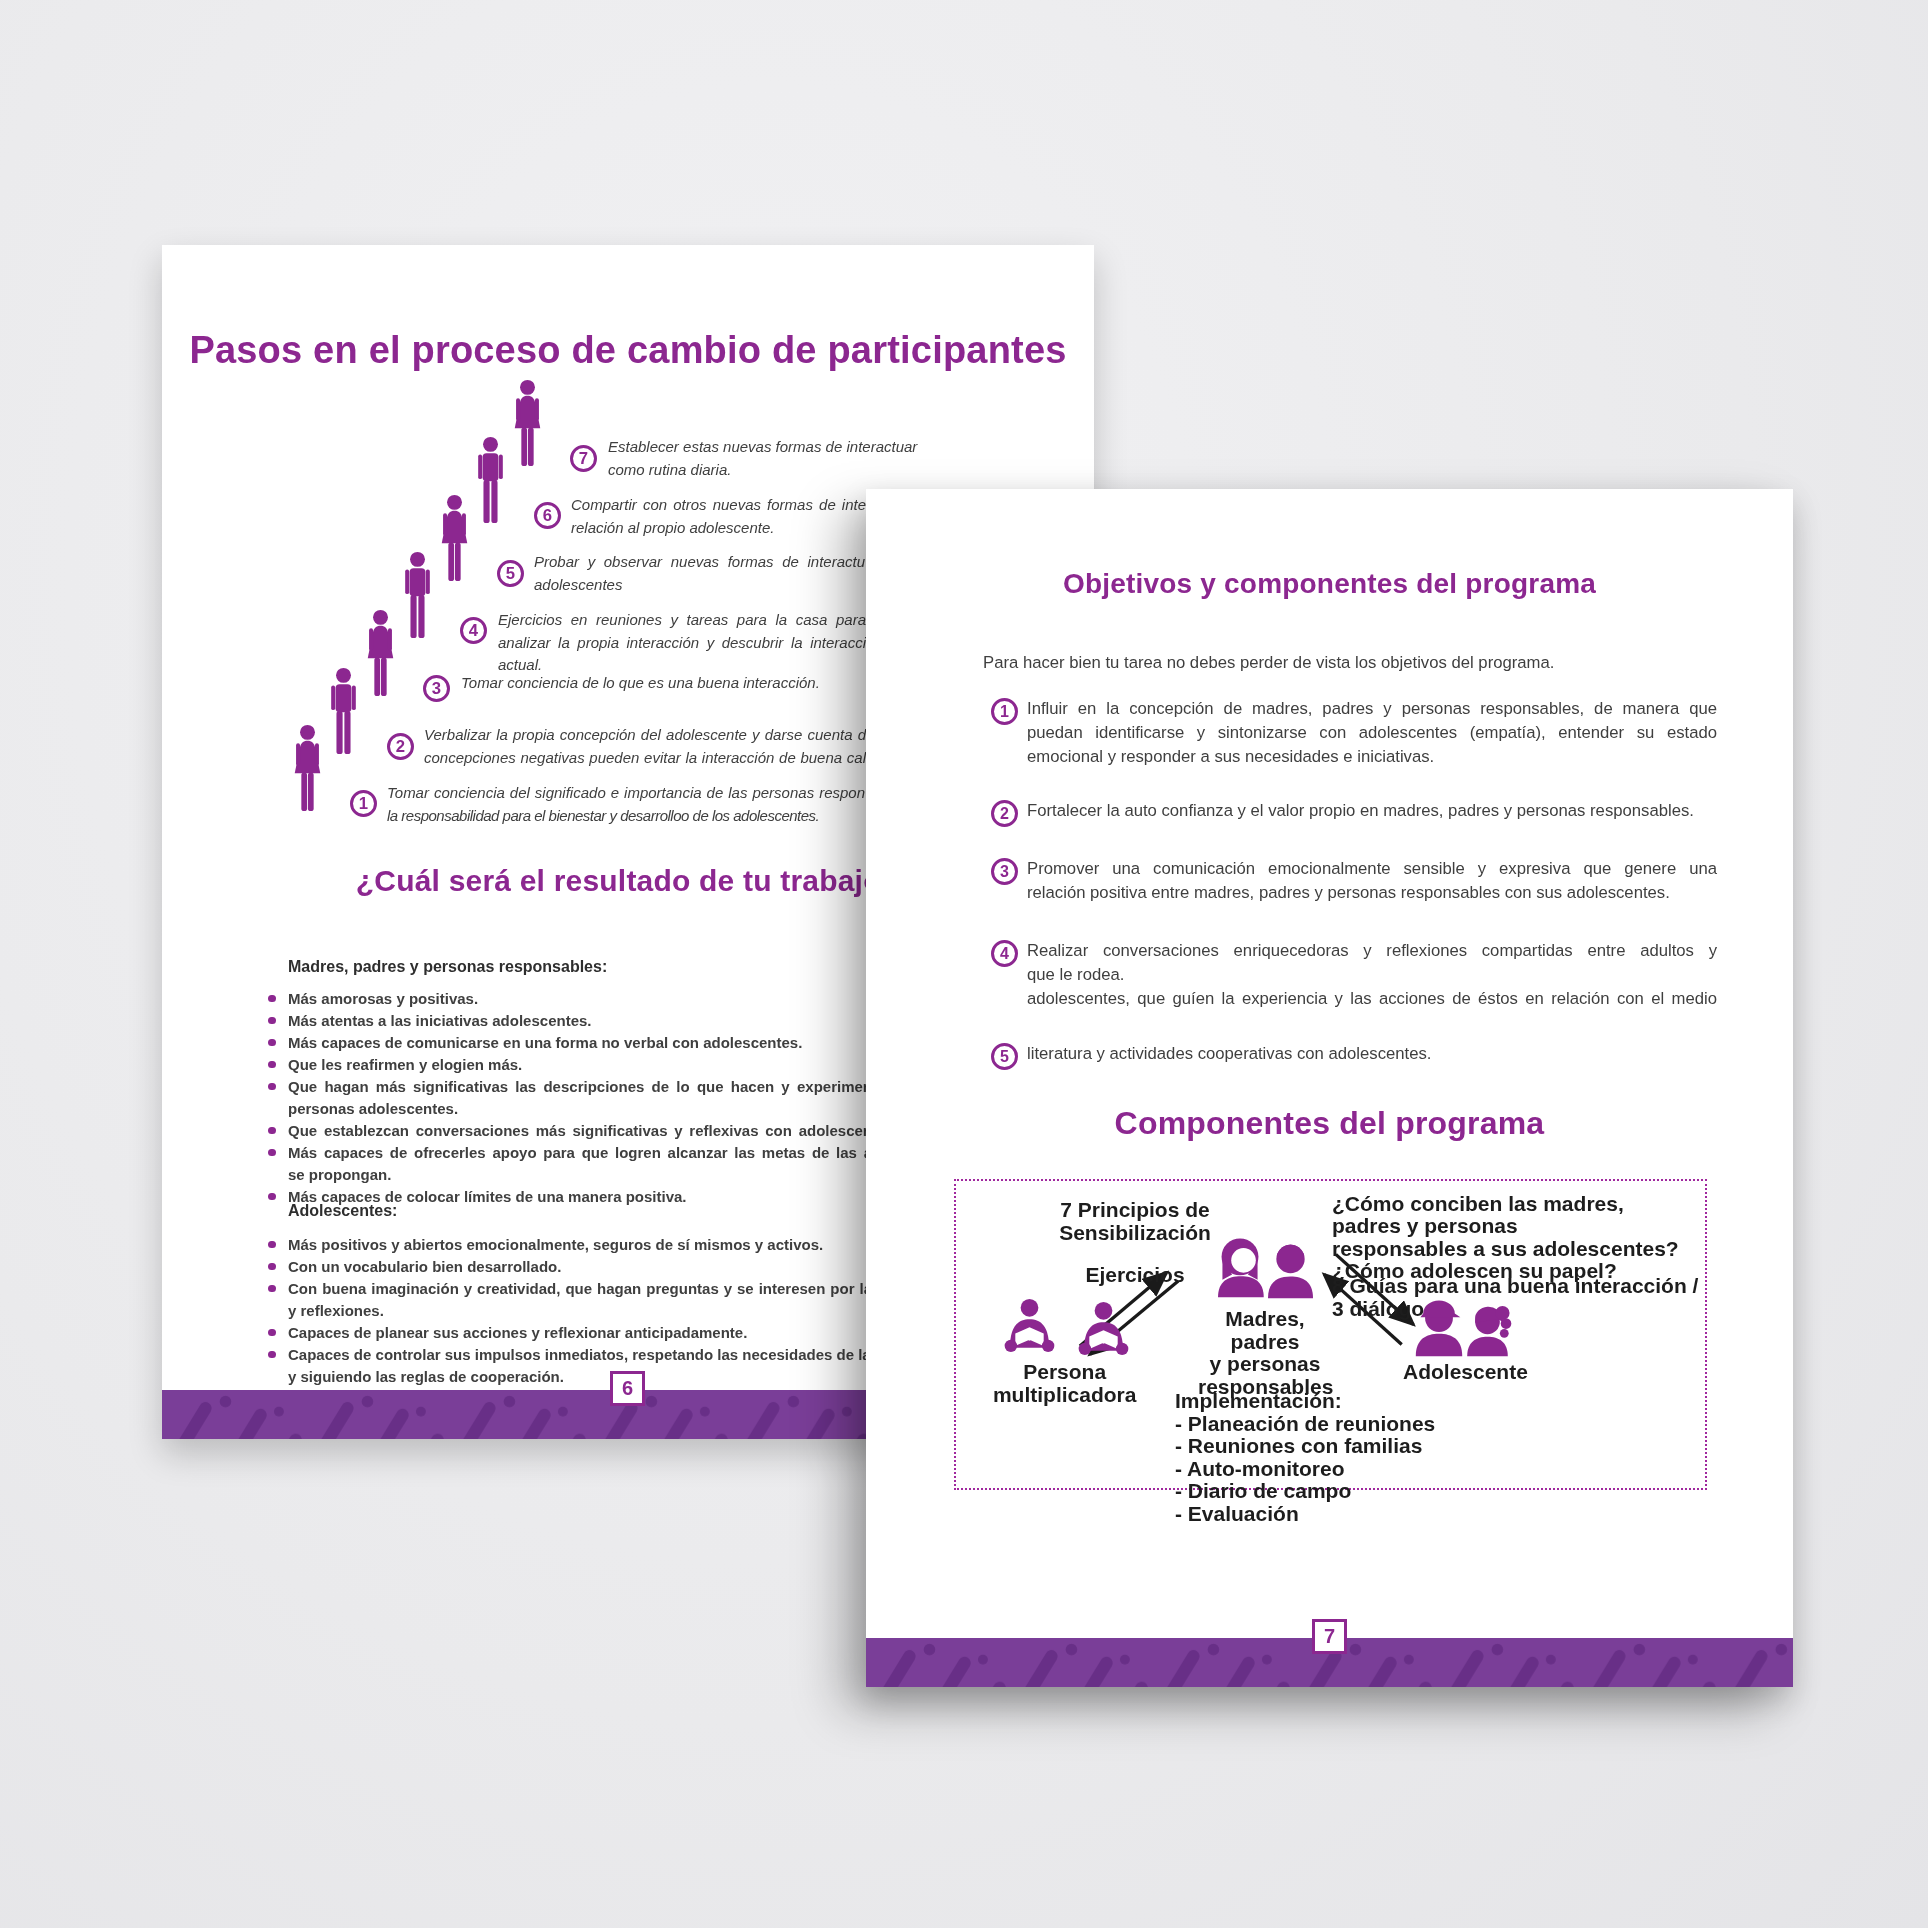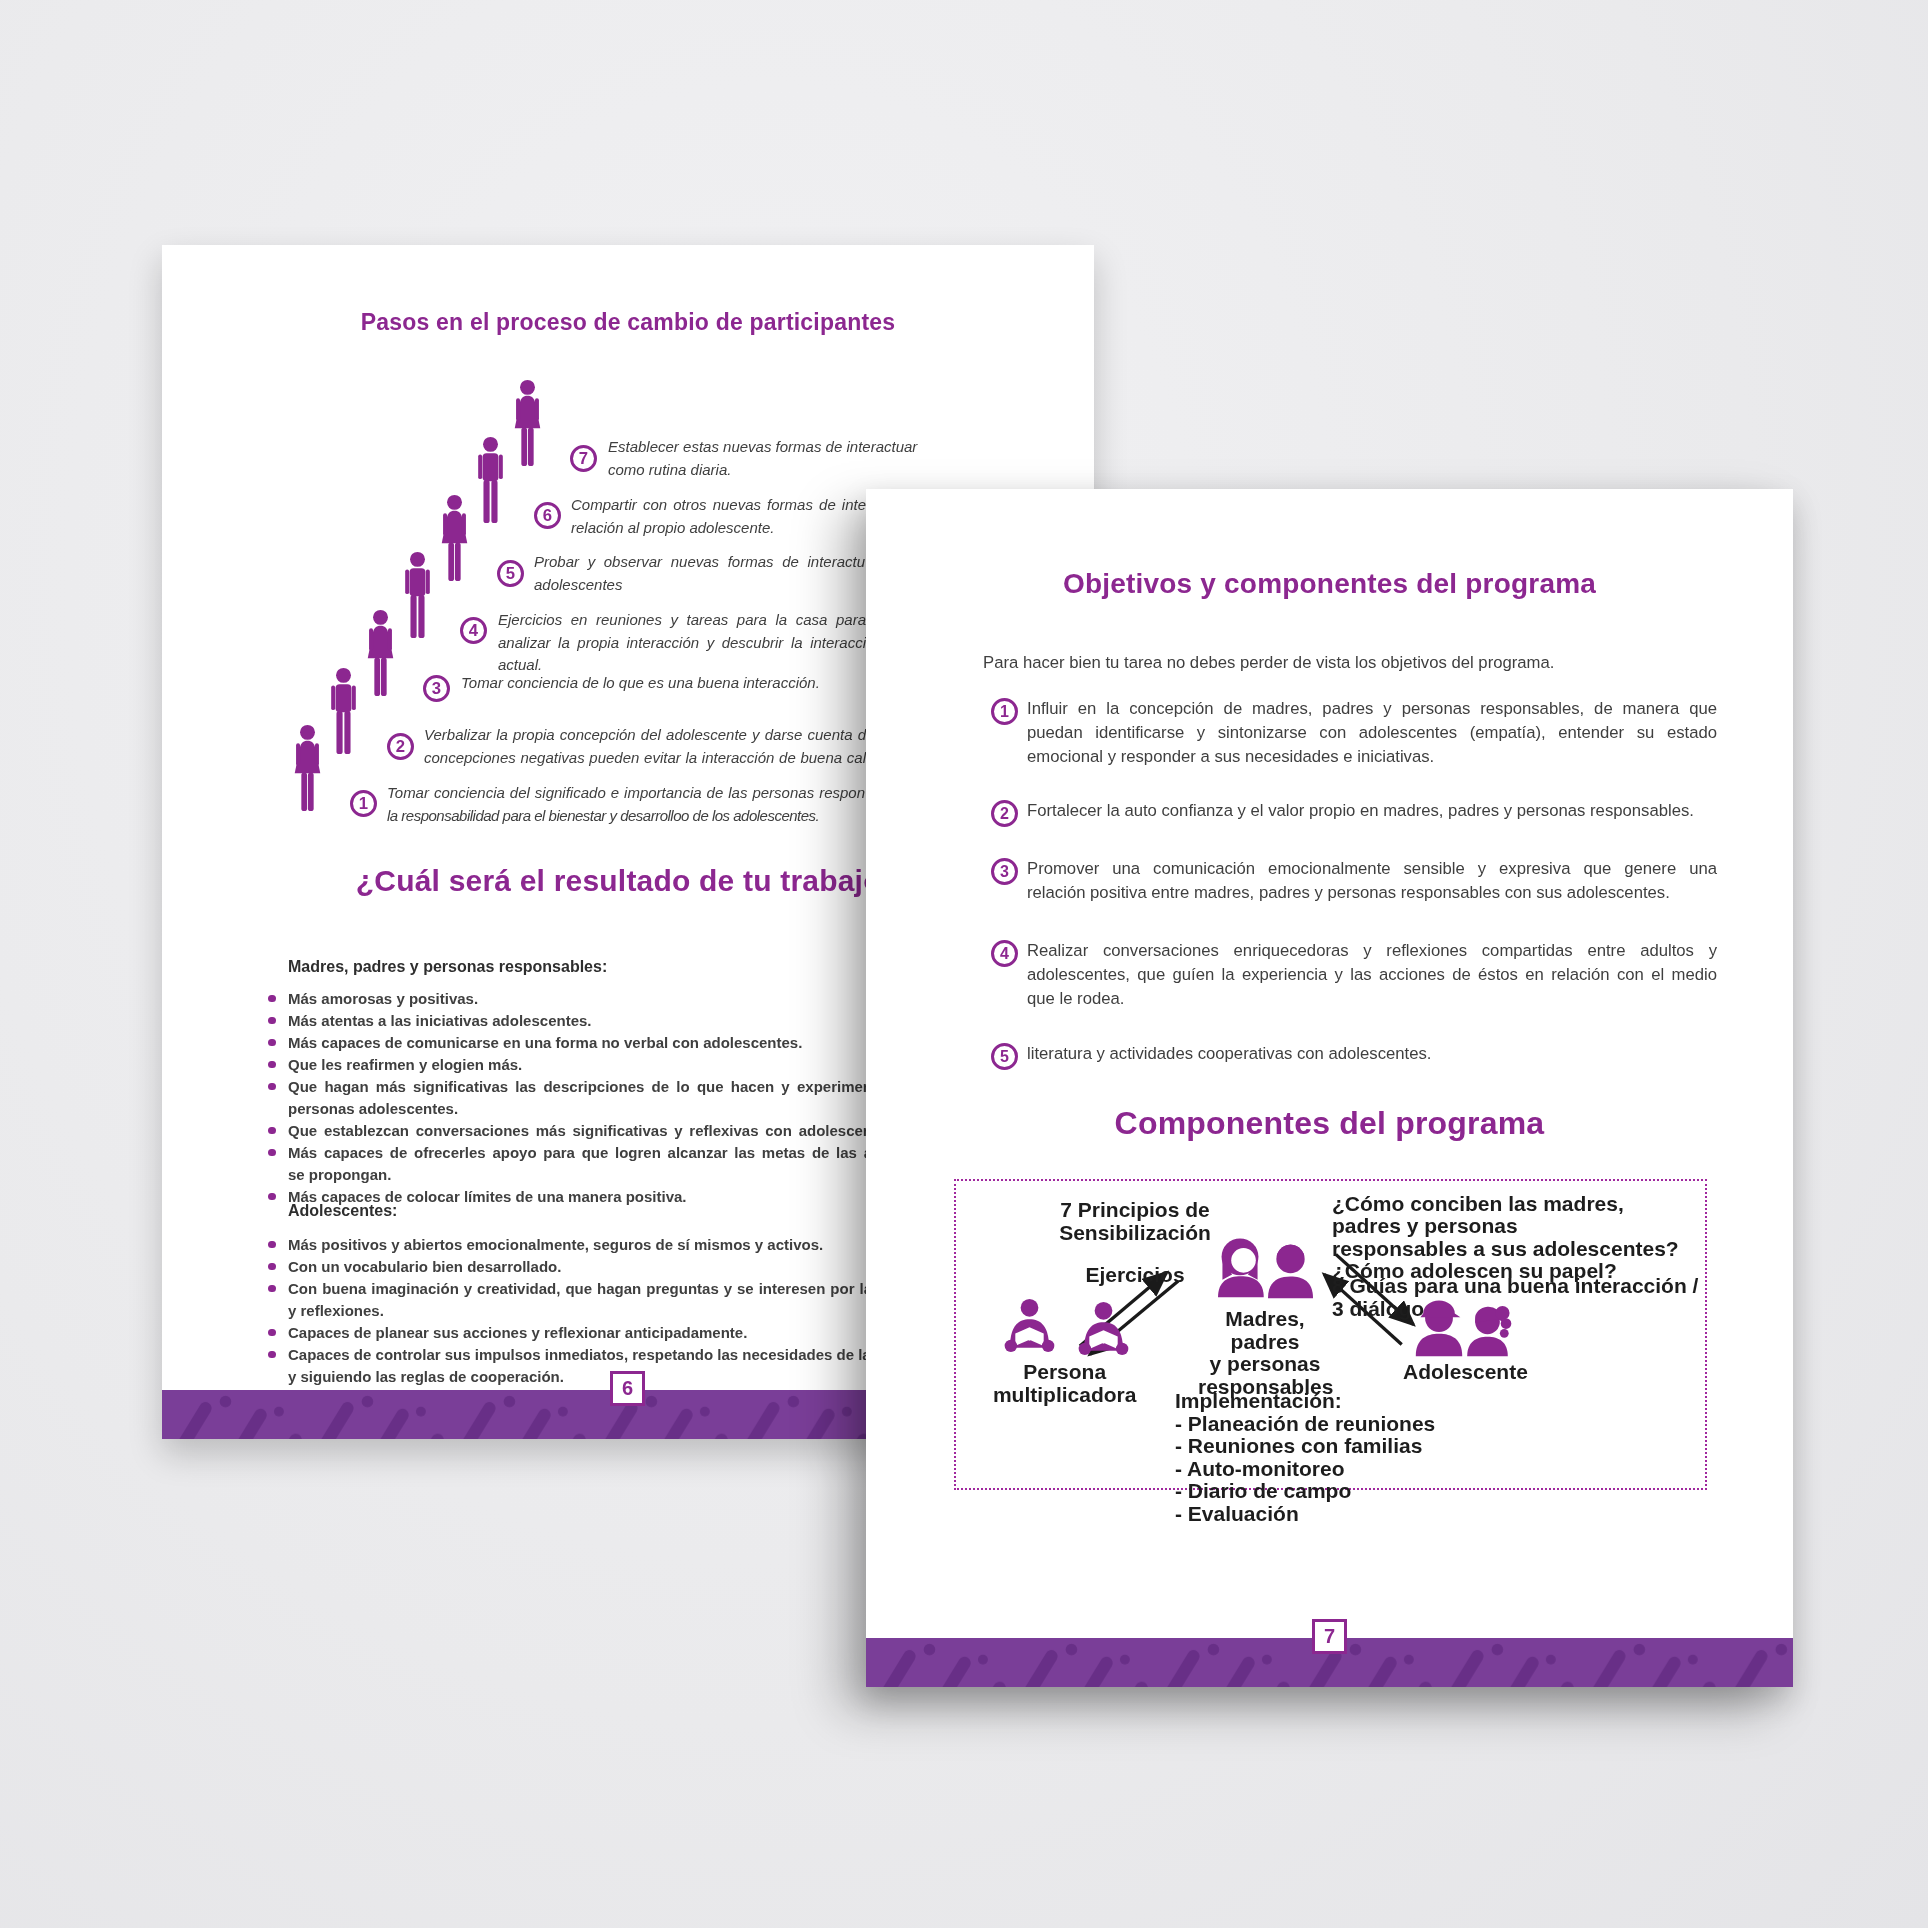--- a/index.html
+++ b/index.html
@@ -6,21 +6,21 @@
   .stage{position:relative;width:1929px;height:1929px;overflow:hidden;
          font-family:"Liberation Sans","DejaVu Sans",sans-serif;
          background:radial-gradient(ellipse at 40% 30%, #f1f1f3 0%, #eaeaec 60%, #e4e4e7 100%);}
   .page{position:absolute;background:#ffffff;}
   .page.left{left:162px;top:245px;width:932px;height:1194px;z-index:1;
              box-shadow:0 15px 32px rgba(0,0,0,0.20);}
   .page.right{left:866px;top:489px;width:927px;height:1198px;z-index:2;
               box-shadow:-25px 22px 46px rgba(0,0,0,0.27), 0 13.4px 28px rgba(0,0,0,0.18);}
   .ptitle{position:absolute;left:0;width:100%;text-align:center;margin:0;
           color:#8c2790;font-weight:800;letter-spacing:0.2px;}
-  .lp-title{top:64px;font-size:23px;}
+  .lp-title{top:84px;font-size:38px;}
   .lp-result{top:619px;font-size:30px;}
   .rp-title{top:79px;font-size:28px;}
   .rp-comp{top:616px;font-size:32px;}
 
   
   .step .person{position:absolute;fill:#8c2790;}
   .snum,.ocir{box-sizing:border-box;border:3.3px solid #8c2790;border-radius:50%;
           background:#fff;color:#8c2790;font-weight:700;display:flex;
           align-items:center;justify-content:center;}
   .snum{position:absolute;width:27px;height:27px;font-size:16.7px;}
@@ -335,22 +335,22 @@
       <div class="ocir">3</div>
       <div class="olines">
         <div class="ln jl">Promover una comunicación emocionalmente sensible y expresiva que genere una</div>
         <div class="ln">relación positiva entre madres, padres y personas responsables con sus adolescentes.</div>
       </div>
     </div>
     <div class="obj o4">
       <div class="ocir">4</div>
       <div class="olines">
         <div class="ln jl">Realizar conversaciones enriquecedoras y reflexiones compartidas entre adultos y</div>
+        <div class="ln">que le rodea.</div>
         <div class="ln jl">adolescentes, que guíen la experiencia y las acciones de éstos en relación con el medio</div>
-        <div class="ln">que le rodea.</div>
       </div>
     </div>
     <div class="obj o5">
       <div class="ocir">5</div>
       <div class="olines">
         <div class="ln">literatura y actividades cooperativas con adolescentes.</div>
       </div>
     </div>
 
     <h2 class="ptitle rp-comp">Componentes del programa</h2>

